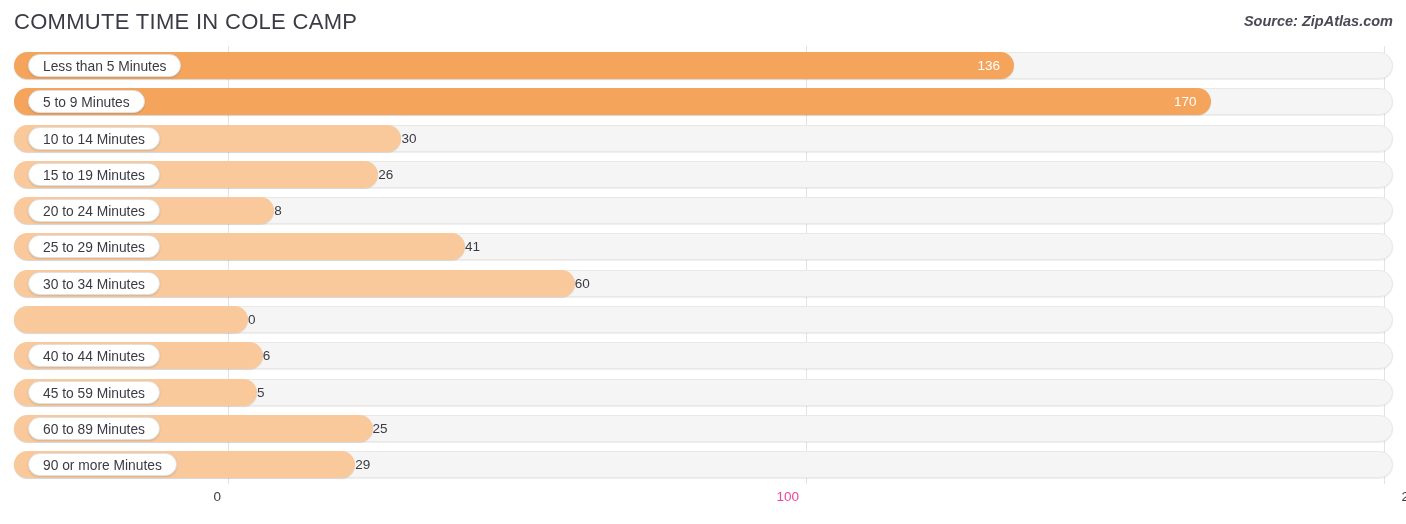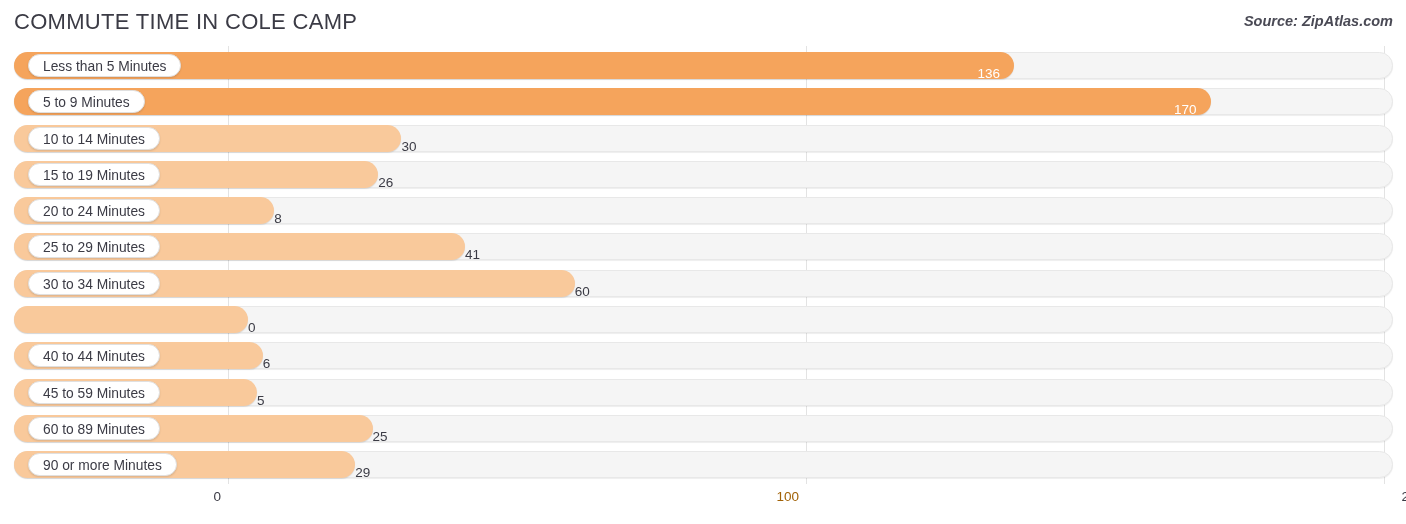--- a/index.html
+++ b/index.html
@@ -95,21 +95,21 @@
     left: 0; top: 0;
     height: 27px;
     border-radius: 14px;
     box-sizing: border-box;
     box-shadow: 0 1px 1px rgba(0,0,0,0.10);
   }
 
   
   .value {
     position: absolute;
-    top: 8px;
+    top: 0;
     height: 16px;
     line-height: 27px;
     font-size: 13.5px;
     white-space: nowrap;
   }
   .value.inside {
     color: #ffffff;
     transform: translateX(-100%);
     padding-right: 14px;
   }
@@ -238,15 +238,15 @@
         <div class="track" style="background: rgb(245, 245, 245);"></div>
         <div class="bar" style="width: 341.16px; background: rgb(249, 201, 155);"></div>
         <div class="value outside" style="left: 341.16px; color: rgb(59, 59, 69);">29</div>
         <div class="label-pill">90 or more Minutes</div>
       </div>
     </div>
 </div>
 
 <div class="axis" id="axis">
     <div class="tick-label" style="left: 228px; color: rgb(59, 59, 69);">0</div>
-    <div class="tick-label" style="left: 806px; color: #a16207;">100</div>
+    <div class="tick-label" style="left: 806px; color: #ec4899;">100</div>
     <div class="tick-label" style="left: 1384px; color: rgb(59, 59, 69); margin-left: 47px;">200</div>
   </div>
 
 </body></html>

